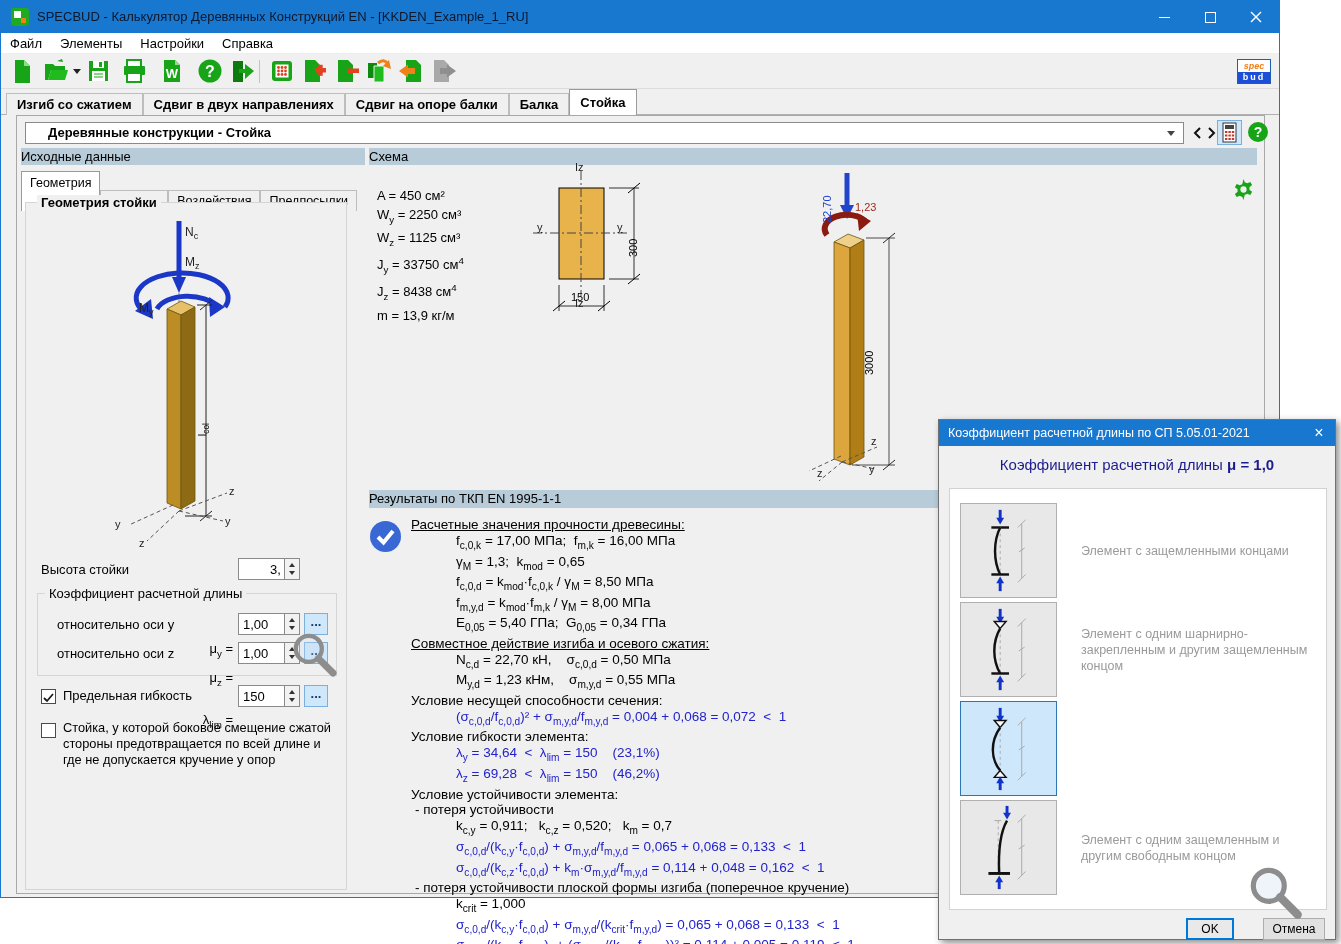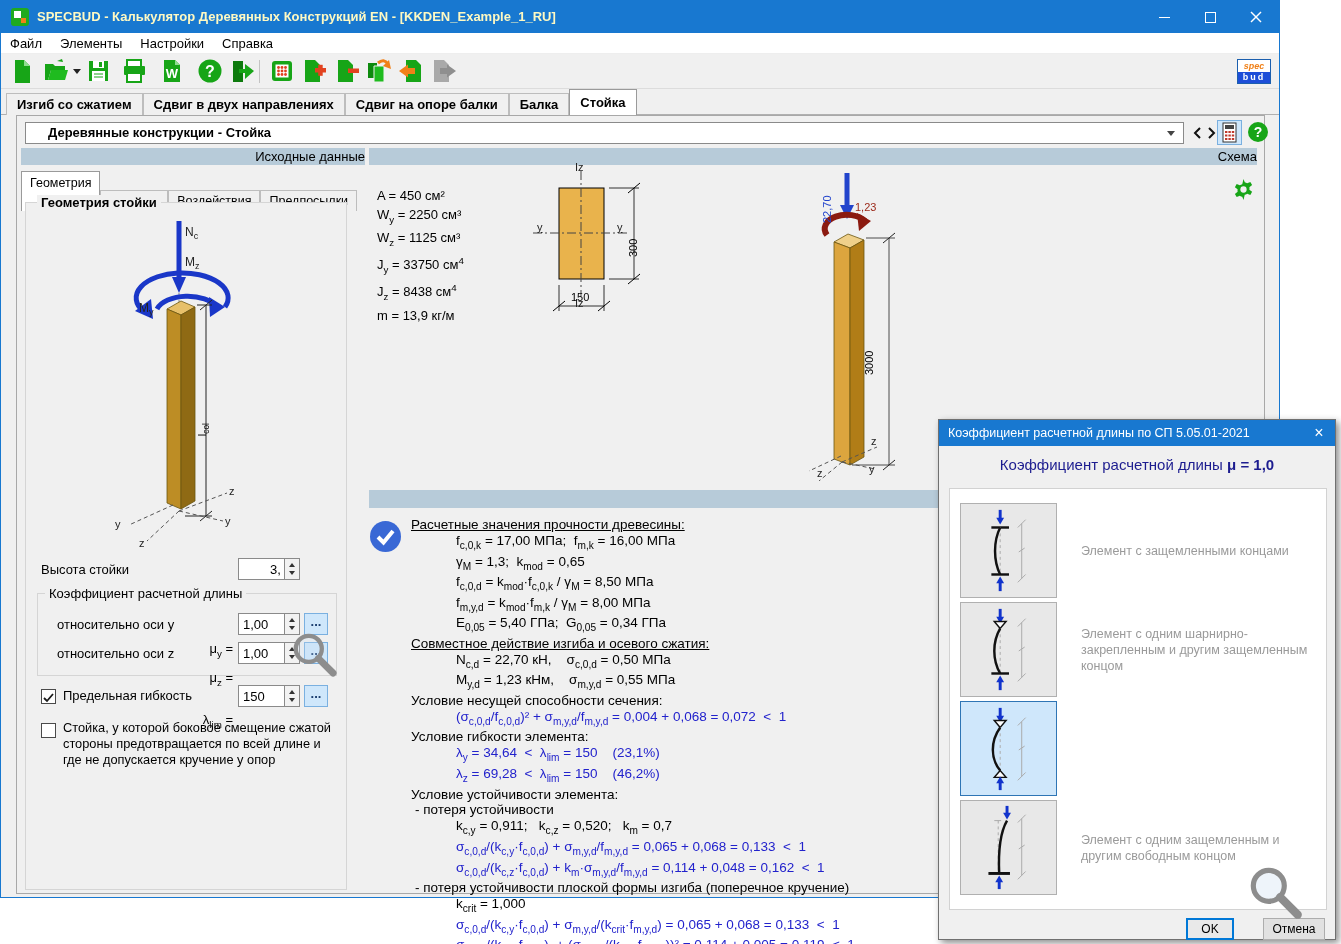--- a/index.html
+++ b/index.html
@@ -8,21 +8,21 @@
           font-family:"Liberation Sans",sans-serif;color:#000;}
   .abs{position:absolute;}
 
   
   .mw{position:absolute;left:0;top:0;width:1280px;height:898px;background:#f0f0f0;
       border:1px solid #1878d0;}
   .titlebar{position:absolute;left:0;top:0;width:100%;height:32px;background:#1878d0;}
   .app-icon{position:absolute;left:10px;top:7px;width:18px;height:18px;background:#1faa1f;border-radius:3px;}
   .app-icon:before{content:"";position:absolute;left:3px;top:3px;width:7px;height:7px;background:#fff;}
   .app-icon:after{content:"";position:absolute;right:3px;bottom:3px;width:5px;height:5px;background:#f08018;}
-  .title-text{position:absolute;left:36px;top:0;height:32px;line-height:32px;color:#fef9c3;font-size:13px;white-space:nowrap;font-weight:bold;}
+  .title-text{position:absolute;left:36px;top:0;height:32px;line-height:32px;color:#0f172a;font-size:13px;white-space:nowrap;}
   .winbtn{position:absolute;top:0;width:46px;height:32px;}
   .wb-min{right:92px;} .wb-max{right:46px;} .wb-close{right:0;}
   .wb-min:before{content:"";position:absolute;left:18px;top:16px;width:11px;height:1px;background:#fff;}
   .wb-max:before{content:"";position:absolute;left:18px;top:11px;width:9px;height:9px;border:1px solid #fff;}
 
   .menubar{position:absolute;left:0;top:32px;width:100%;height:21px;background:#fff;border-bottom:1px solid #eee;}
   .menu-item{display:inline-block;padding:0 9px;height:21px;line-height:21px;font-size:13px;}
 
   .toolbar{position:absolute;left:0;top:53px;width:100%;height:35px;background:#f0f0f0;border-bottom:1px solid #dcdcdc;}
   .tbi{position:absolute;top:4px;width:26px;height:26px;}
@@ -41,21 +41,21 @@
 
   
   .selector{position:absolute;left:24px;top:121px;width:1159px;height:22px;background:#fff;border:1px solid #8a8a8a;
             font-weight:bold;font-size:13px;line-height:20px;padding-left:22px;}
   .sel-chevron{position:absolute;right:8px;top:8px;width:0;height:0;border-left:4px solid transparent;border-right:4px solid transparent;border-top:5px solid #444;}
   .navch{position:absolute;top:124px;width:14px;height:16px;}
   .calcbtn{position:absolute;left:1216px;top:119px;width:25px;height:25px;background:#cfe7fb;border:1px solid #7ab0e0;}
   .helpbtn{position:absolute;left:1247px;top:121px;width:20px;height:20px;background:#17a517;border-radius:50%;
            color:#fff;font-weight:bold;font-size:14px;text-align:center;line-height:20px;}
 
-  .hdr-bar{position:absolute;height:17px;background:#b7cbd9;font-size:13px;text-align:right;line-height:17px;}
+  .hdr-bar{position:absolute;height:17px;background:#b7cbd9;font-size:13px;text-align:left;line-height:17px;}
   .hdr-left{left:20px;top:147px;width:344px;}
   .hdr-right{left:368px;top:147px;width:888px;}
 
   
   .subtabbar{position:absolute;left:20px;top:170px;width:344px;height:24px;}
   .subtab{display:inline-block;height:21px;line-height:21px;margin-top:3px;padding:0 8px;font-size:12.5px;
           border:1px solid #bdbdbd;border-bottom:none;background:#f0f0f0;vertical-align:bottom;}
   .subtab.active{background:#fff;height:40px;line-height:23px;margin-top:0;border-color:#9a9a9a;}
   .groupbox{position:absolute;border:1px solid #d5d5d5;background:#f0f0f0;}
   .gb-main{left:24px;top:201px;width:322px;height:688px;background:#fff;background:#f0f0f0;}

